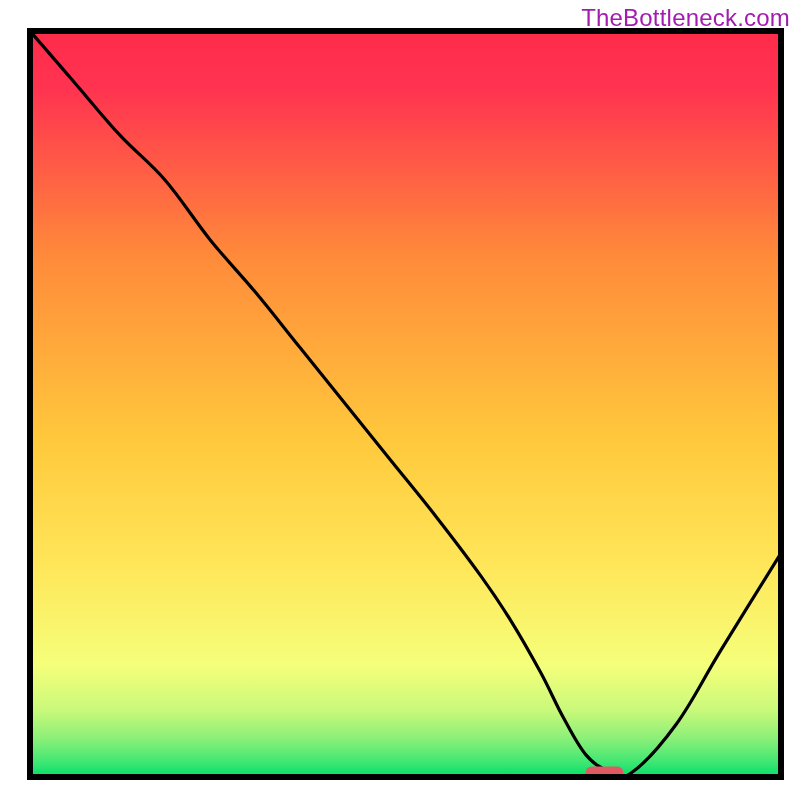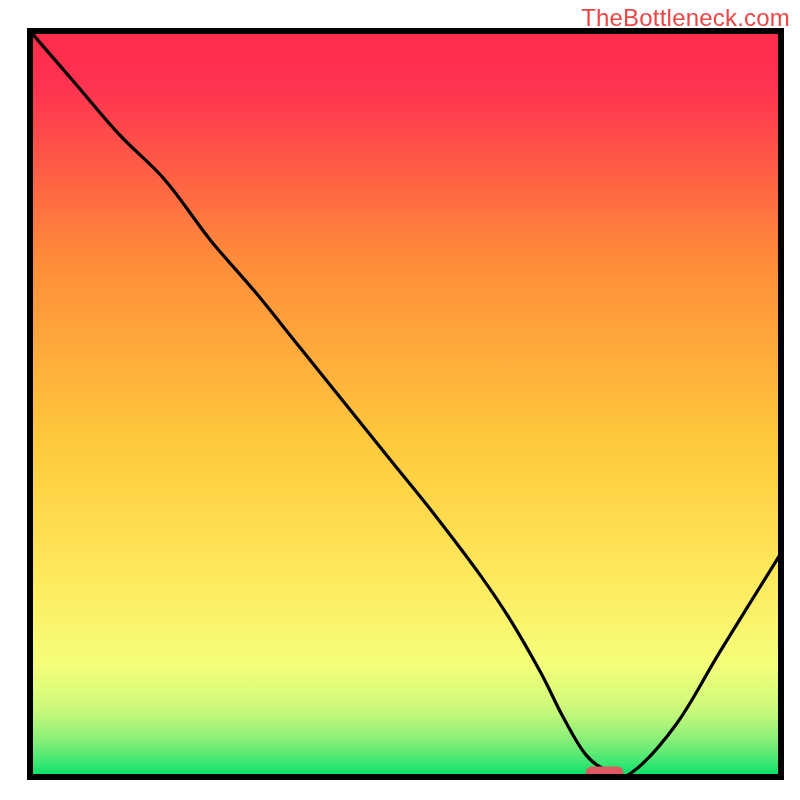--- a/index.html
+++ b/index.html
@@ -15,21 +15,21 @@
     position: absolute;
     top: 0;
     left: 0;
     width: 800px;
     height: 800px;
   }
   .watermark {
     position: absolute;
     top: 4px;
     right: 10px;
-    color: #ef4444;
+    color: #a21caf;
     font-size: 24px;
     font-weight: 500;
     letter-spacing: 0.2px;
   }
 </style>
 </head>
 <body>
 
 <div class="frame">
   <svg width="800" height="800" viewBox="0 0 800 800">

